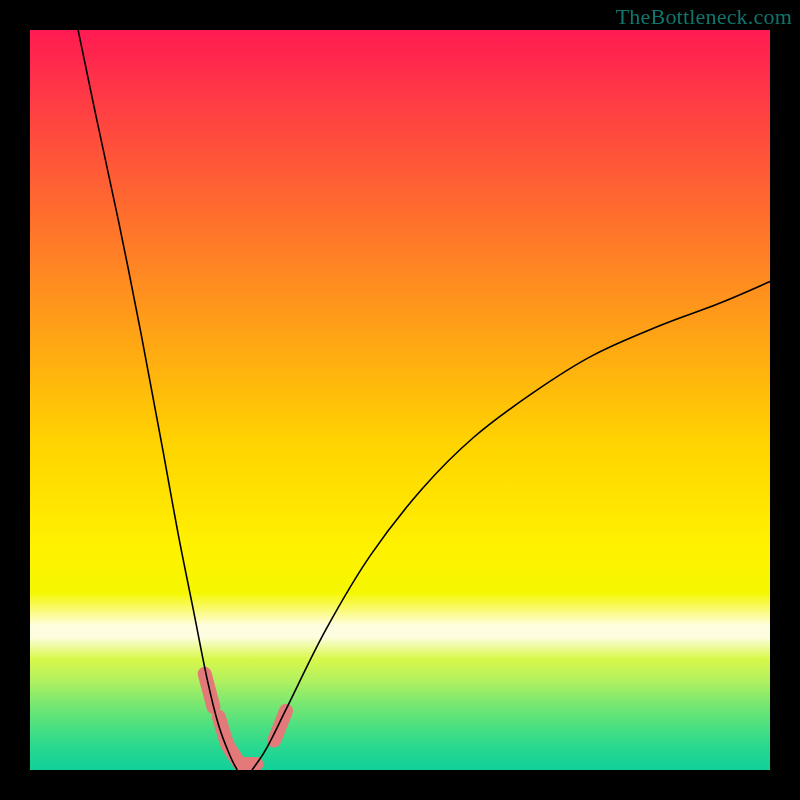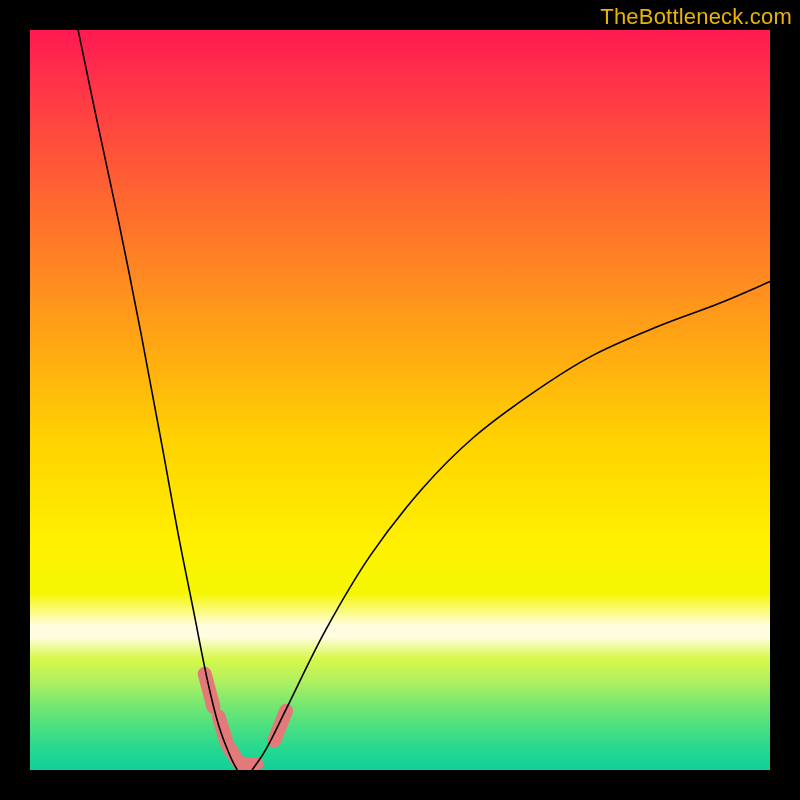--- a/index.html
+++ b/index.html
@@ -56,23 +56,23 @@
   }
   .curve .markers line {
     stroke: #e37979;
     stroke-width: 14;
     stroke-linecap: round;
   }
   .attribution {
     position: absolute;
     top: 4px;
     right: 8px;
-    font-family: Liberation Sans, sans-serif;
+    font-family: Liberation Serif, serif;
     font-size: 22px;
-    color: #eab308;
+    color: #0f766e;
     letter-spacing: 0.2px;
   }
 </style>
 </head>
 <body>
 
 <div class="frame">
   <div class="attribution">TheBottleneck.com</div>
 
   <div class="plot-area">

